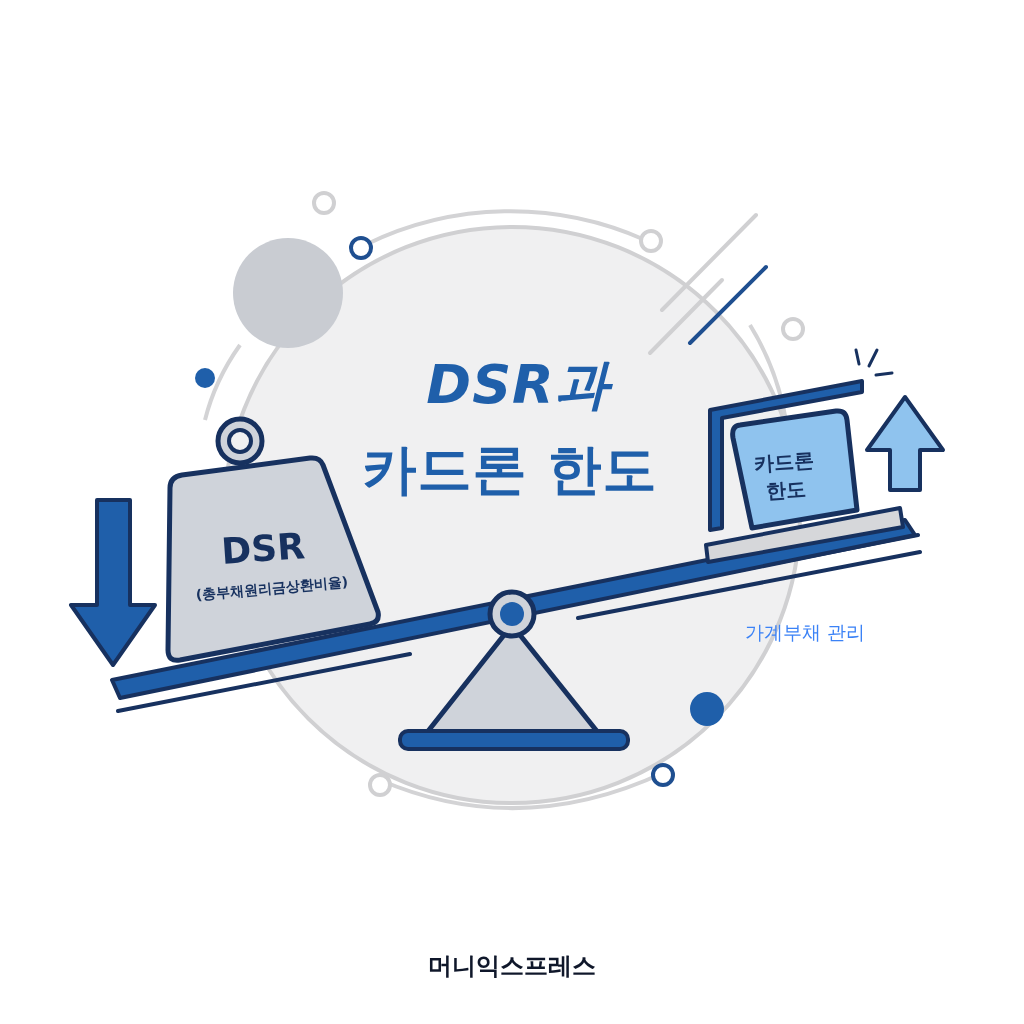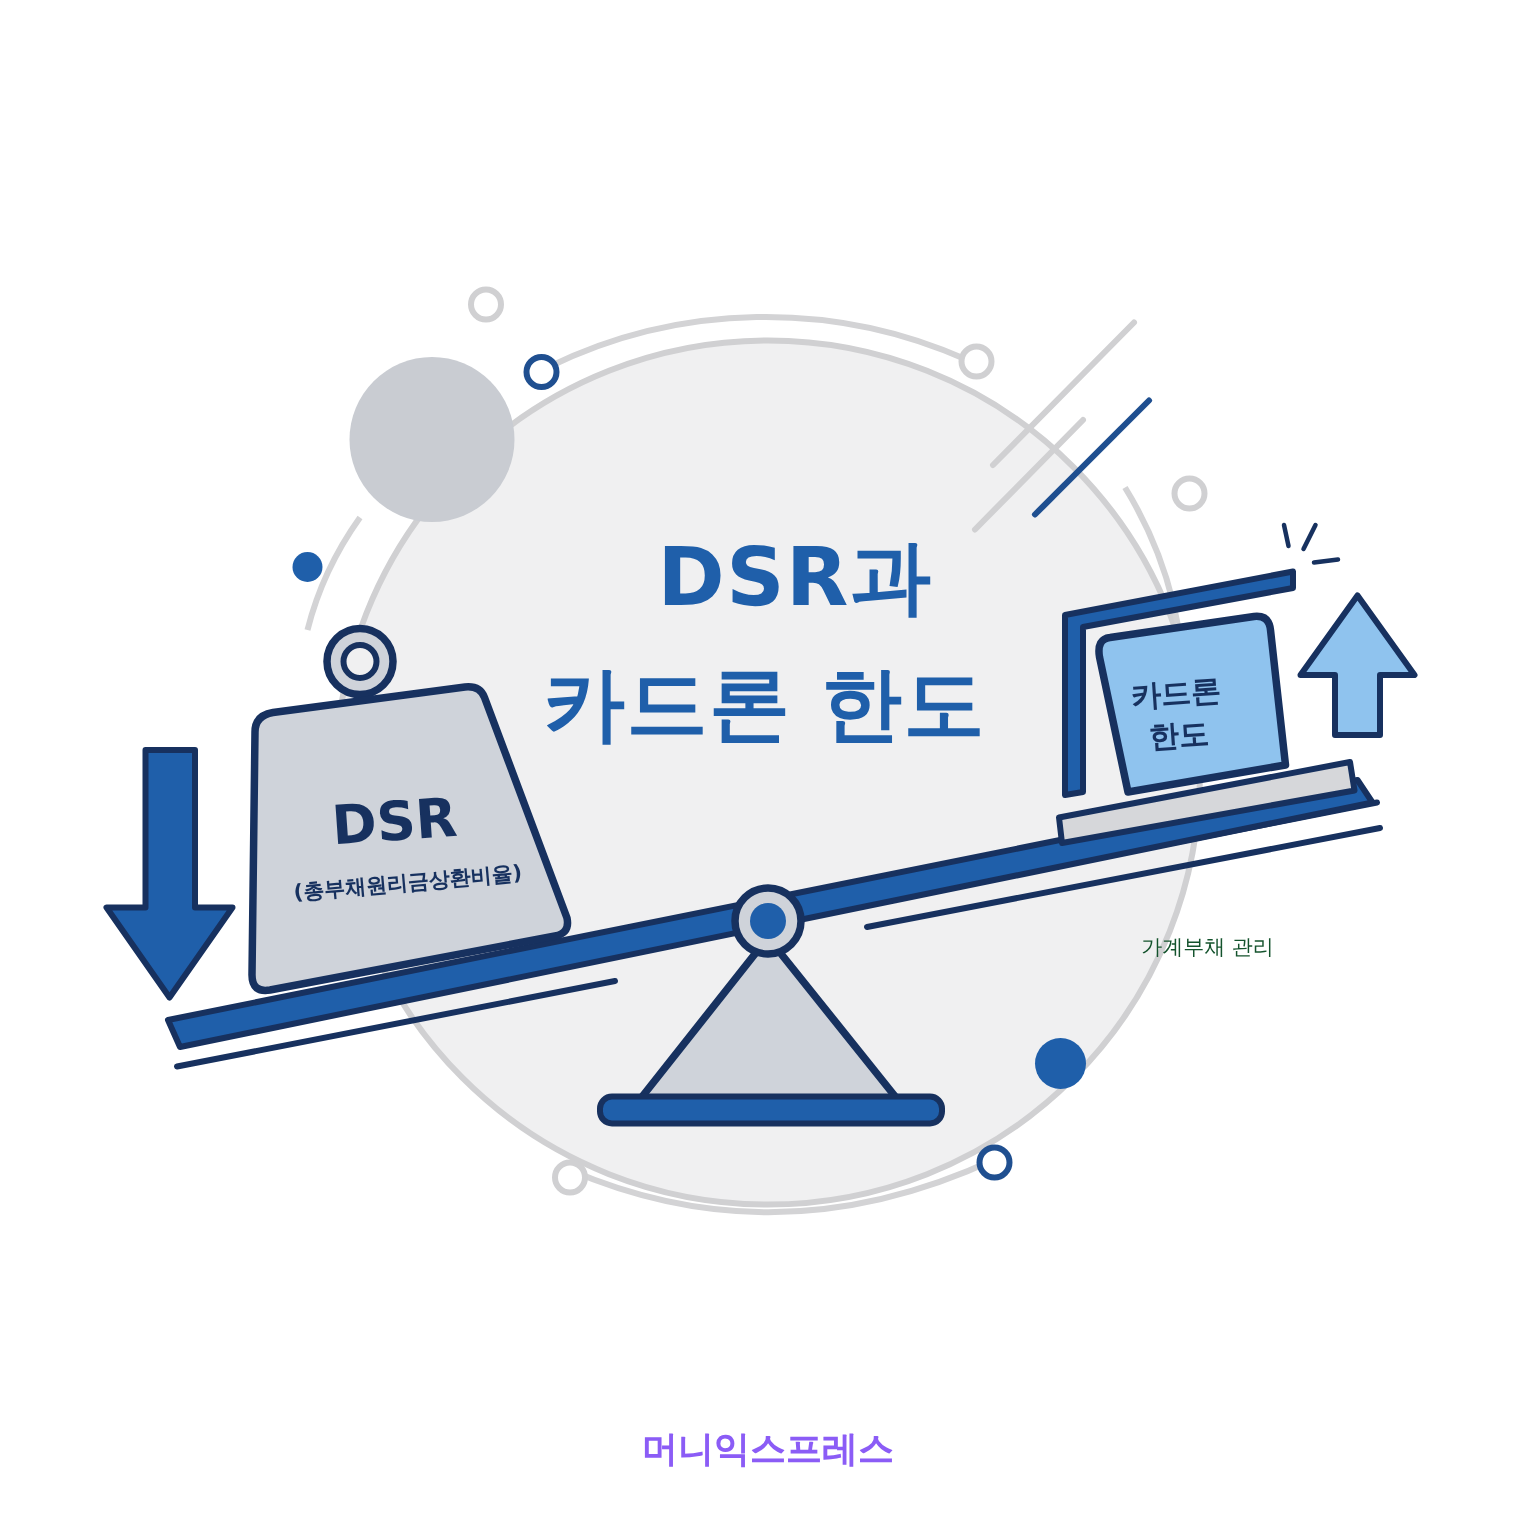--- a/index.html
+++ b/index.html
@@ -1,32 +1,32 @@
 <!DOCTYPE html>
 <html><head>
 <meta charset="utf-8">
 <style>
   html, body { margin:0; padding:0; background:#ffffff; }
   body { width:1024px; height:1024px; position:relative; overflow:hidden;
          font-family:"DejaVu Sans", sans-serif; }
   #art { position:absolute; left:0; top:0; width:1024px; height:1024px; }
   .txt { position:absolute; white-space:nowrap; text-align:center; }
   .title { color:#1f5faa; font-weight:bold; font-size:54px; line-height:66px; letter-spacing:1px; }
-  .title1 { left:380px; top:352px; width:300px; }
+  .title1 { left:368px; top:352px; width:300px;font-style:italic; }
   .title2 { left:330px; top:437px; width:360px; }
   .dsr { color:#17315f; font-weight:bold; font-size:36px; left:178px; top:528px; width:170px;
          transform:rotate(-4deg); }
   .dsr-sub { color:#17315f; font-weight:bold; font-size:14px; left:172px; top:580px; width:200px;
          transform:rotate(-5deg); }
   .card-lbl { color:#17315f; font-weight:bold; font-size:20px; line-height:28px; left:735px; top:448px; width:100px;
          transform:rotate(-4deg); }
-  .note { color:#14532d; font-size:14px; line-height:28px; }
+  .note { color:#3b82f6; font-size:19px; line-height:28px; }
   .note-right { left:710px; top:618px; width:190px; }
   .note-left { left:158px; top:716px; width:200px; }
-  .brand { color:#8b5cf6; font-weight:bold; font-size:24px; left:412px; top:950px; width:200px; }
+  .brand { color:#0f172a; font-weight:bold; font-size:24px; left:412px; top:950px; width:200px; }
 </style>
 </head>
 <body>
 
 <svg id="art" viewBox="0 0 1024 1024">
 
   <circle cx="512" cy="515" r="288" fill="#f0f0f1" stroke="#d0d0d2" stroke-width="4"></circle>
 
   <path d="M 365 245 A 330 330 0 0 1 645 240" fill="none" stroke="#d3d3d5" stroke-width="4"></path>
   <path d="M 380 780 Q 520 840 665 772" fill="none" stroke="#d3d3d5" stroke-width="4"></path>

